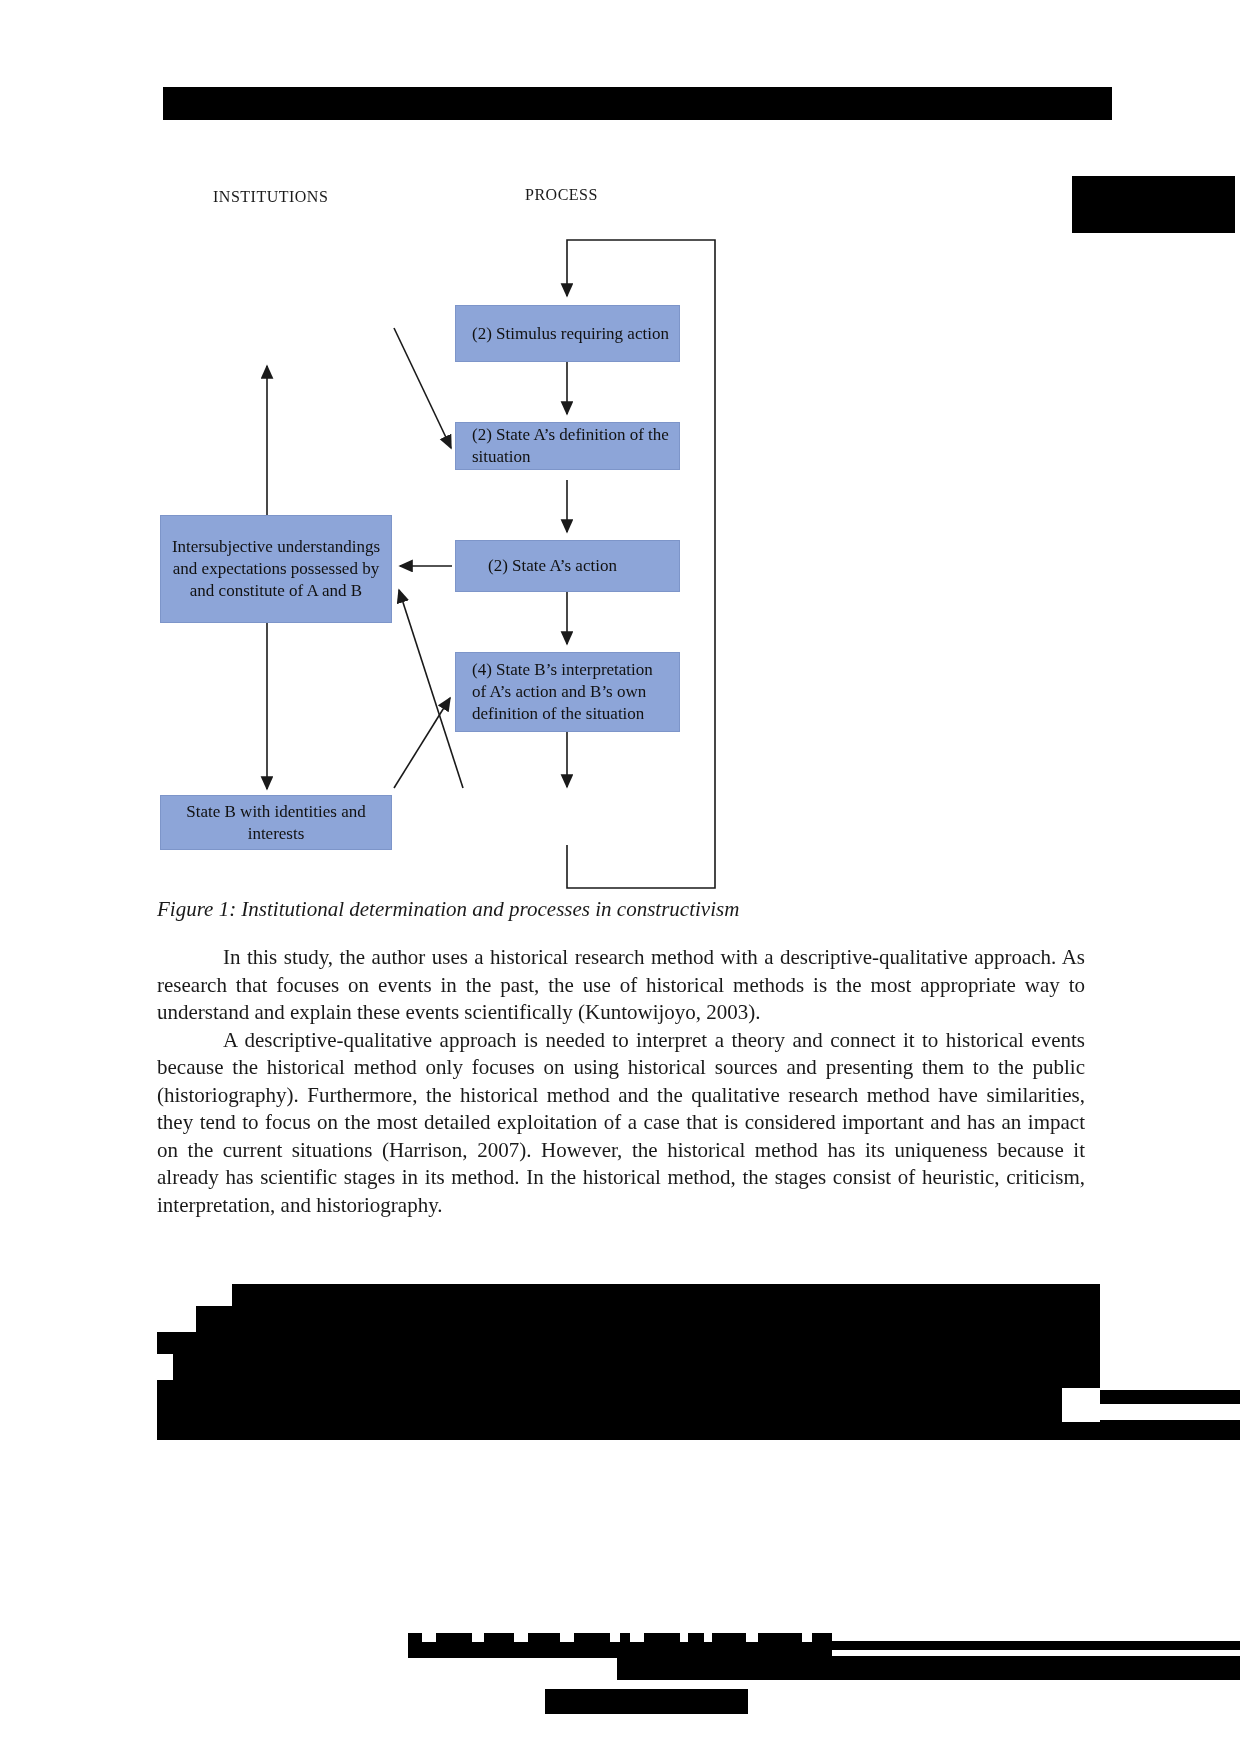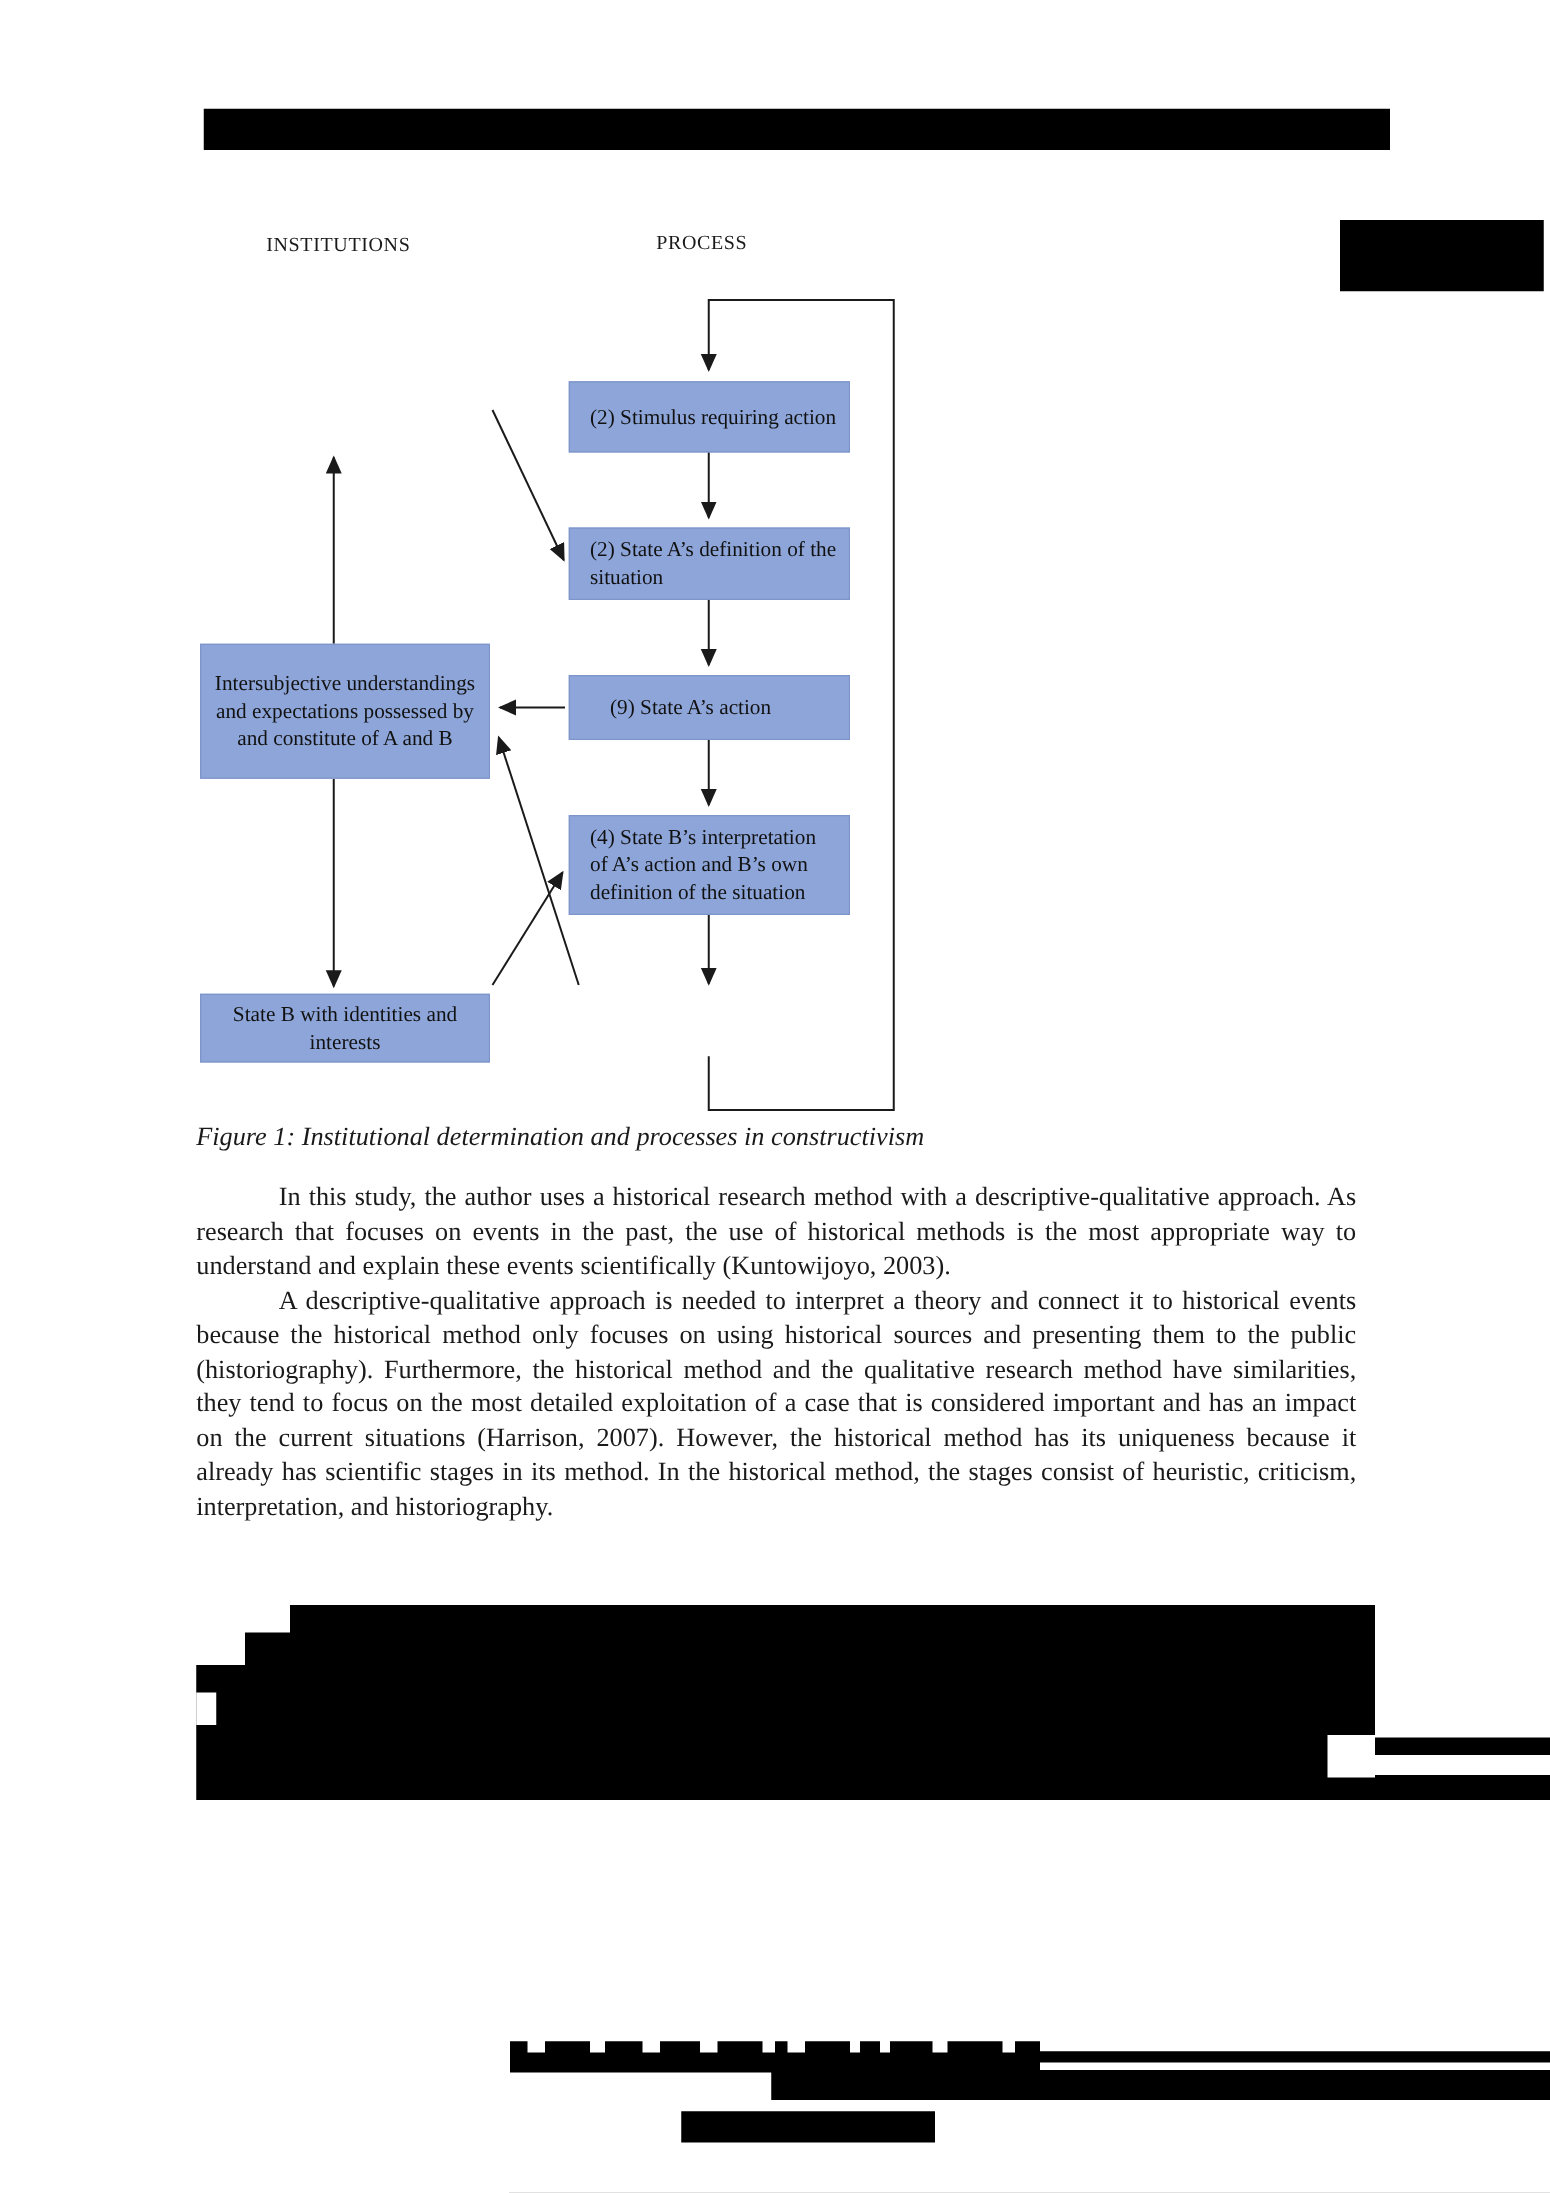--- a/index.html
+++ b/index.html
@@ -84,25 +84,25 @@
   <div class="dbox centered" style="left:160px; top:795px; width:232px; height:55px;">
     <span>State B with identities and interests</span>
   </div>
   <div class="dbox centered" style="left:160px; top:515px; width:232px; height:108px;">
     <span>Intersubjective understandings and expectations possessed by and constitute of A and B</span>
   </div>
 
   <div class="dbox lefted" style="left:455px; top:305px; width:225px; height:57px;">
     <span>(2) Stimulus requiring action</span>
   </div>
-  <div class="dbox lefted" style="left:455px; top:422px; width:225px; height:58px;">
+  <div class="dbox lefted" style="left:455px; top:422px; width:225px; height:48px;">
     <span>(2) State A’s definition of the situation</span>
   </div>
   <div class="dbox lefted single" style="left:455px; top:540px; width:225px; height:52px;">
-    <span>(9) State A’s action</span>
+    <span>(2) State A’s action</span>
   </div>
   <div class="dbox lefted" style="left:455px; top:652px; width:225px; height:80px;">
     <span>(4) State B’s interpretation of A’s action and B’s own definition of the situation</span>
   </div>
 
   <div class="fig-caption">Figure 1: Institutional determination and processes in constructivism</div>
 
   <div class="body-text">
     <p>In this study, the author uses a historical research method with a descriptive-qualitative approach. As research that focuses on events in the past, the use of historical methods is the most appropriate way to understand and explain these events scientifically (Kuntowijoyo, 2003).</p>
     <p>A descriptive-qualitative approach is needed to interpret a theory and connect it to historical events because the historical method only focuses on using historical sources and presenting them to the public (historiography). Furthermore, the historical method and the qualitative research method have similarities, they tend to focus on the most detailed exploitation of a case that is considered important and has an impact on the current situations (Harrison, 2007). However, the historical method has its uniqueness because it already has scientific stages in its method. In the historical method, the stages consist of heuristic, criticism, interpretation, and historiography.</p>

